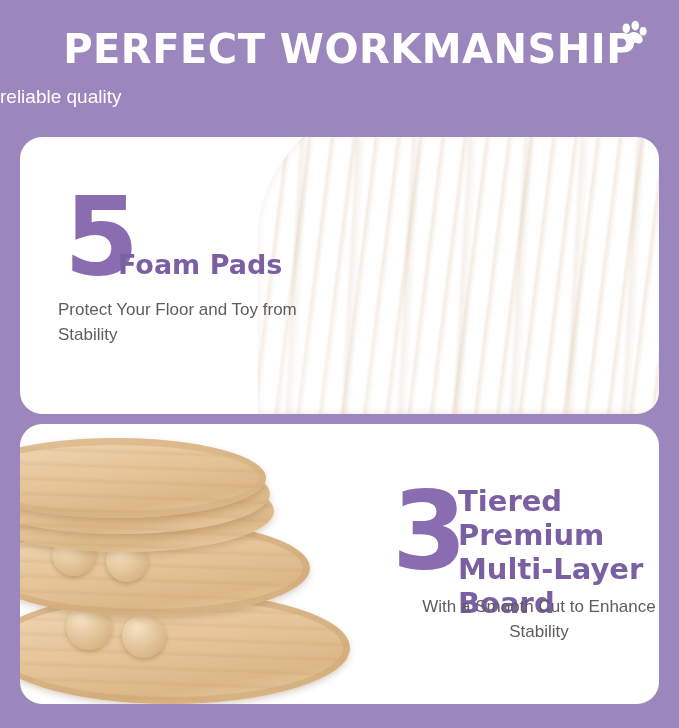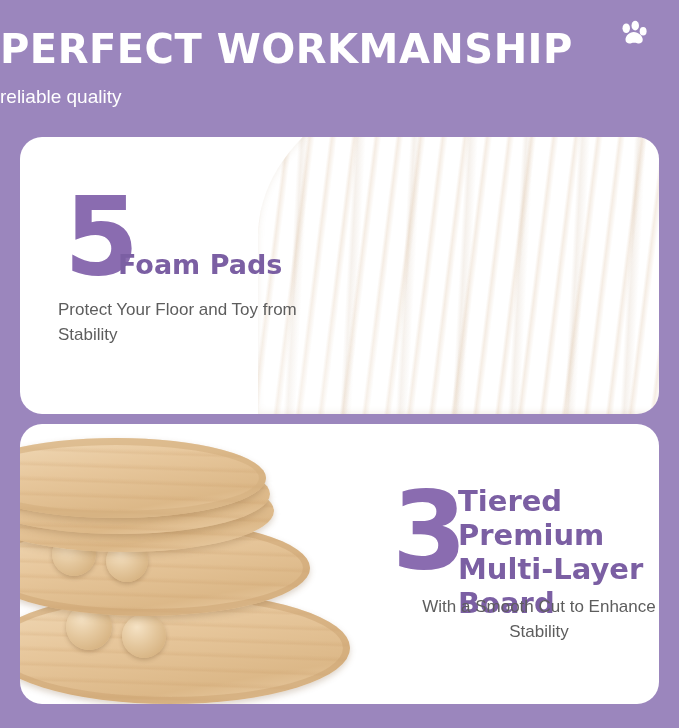--- a/index.html
+++ b/index.html
@@ -27,26 +27,27 @@
     left: 0;
     top: 0;
     width: 679px;
     height: 130px;
   }
   .headline {
     position: absolute;
     left: 0;
     top: 26px;
     width: 608px;
-    text-align: left;
+    text-align: right;
     color: #ffffff;
     font-size: 40px;
     font-weight: bold;
     letter-spacing: 0.5px;
     font-family: "DejaVu Sans", sans-serif;
+    padding-left: 28px;
   }
   .paw {
     position: absolute;
     left: 618px;
     top: 20px;
     width: 30px;
     height: 30px;
   }
   .subhead {
     position: absolute;

